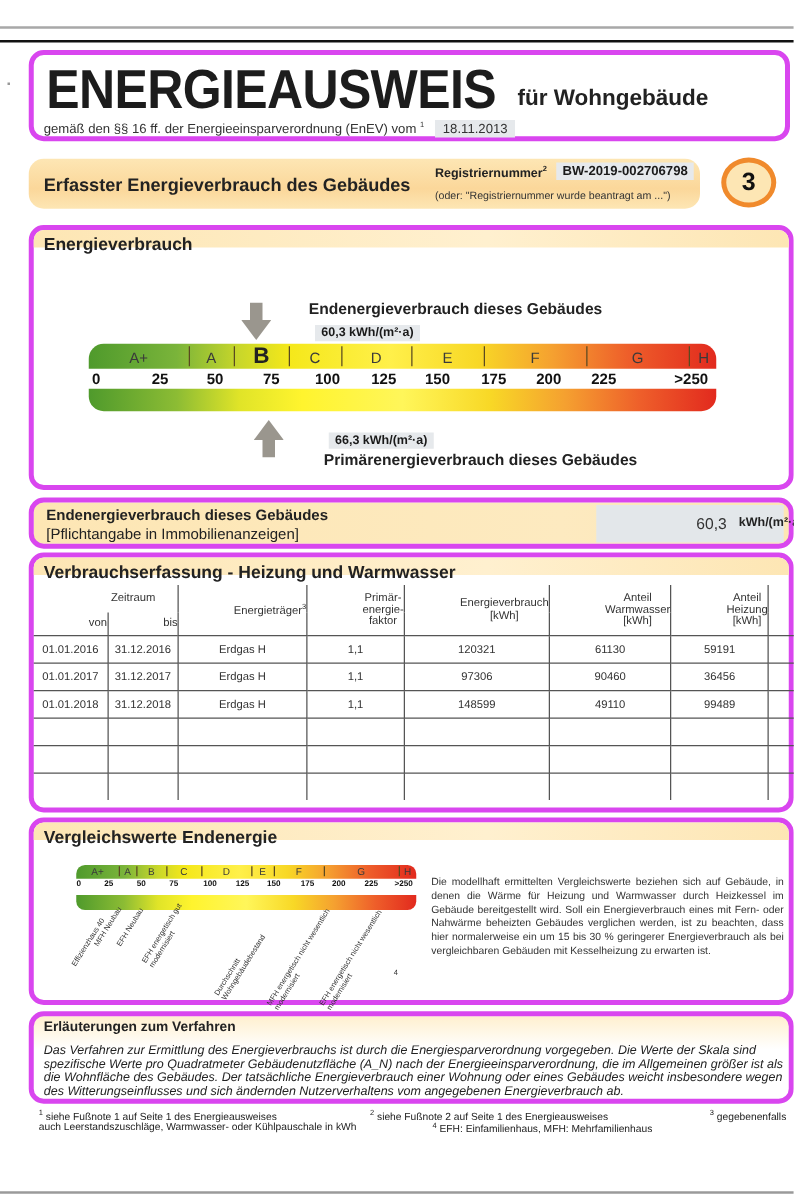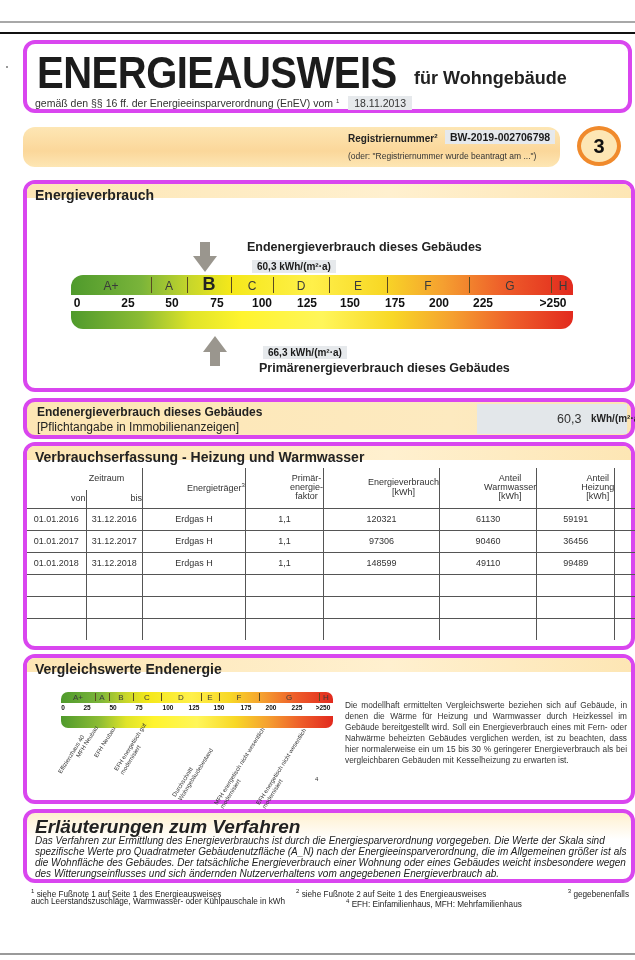--- a/index.html
+++ b/index.html
@@ -75,21 +75,21 @@
   table.vt td { height: 22px; }
 
   
   .vg { left: 23px; top: 654px; width: 612px; height: 150px; }
   .vg .note { position: absolute; left: 318px; top: 42px; width: 282px; font-size: 8.3px; line-height: 11px; color: #333; text-align: justify; }
   .refl { position: absolute; font-size: 6px; color: #333; transform: rotate(-58deg); transform-origin: left bottom; white-space: nowrap; line-height: 7px; }
   .fn4 { position: absolute; left: 288px; top: 118px; font-size: 6px; color: #333; }
 
   
   .er { left: 23px; top: 809px; width: 612px; height: 74px; background: linear-gradient(#fff0cf, #fff 40%); }
-  .er .t { position: absolute; left: 8px; top: 3px; font-size: 19px; font-weight: bold; color: #222; font-style: italic; }
+  .er .t { position: absolute; left: 8px; top: 3px; font-size: 11px; font-weight: bold; color: #222; }
   .er .p { position: absolute; left: 8px; top: 22px; width: 594px; font-size: 10px; line-height: 11px; color: #222; font-style: italic; }
 
   .foot { position: absolute; left: 31px; top: 887px; width: 600px; font-size: 8.2px; line-height: 9.5px; color: #222; }
   .foot .f1 { position: absolute; left: 0; top: 0; }
   .foot .f2 { position: absolute; left: 265px; top: 0; }
   .foot .f3 { position: absolute; right: 2px; top: 0; }
   .foot .f4 { position: absolute; left: 0; top: 10px; }
   .foot .f5 { position: absolute; left: 315px; top: 10px; }
   sup { font-size: 6px; vertical-align: super; }
 </style>
@@ -104,20 +104,21 @@
   <div class="big">ENERGIEAUSWEIS</div>
   <div class="sub">für Wohngebäude</div>
   <div class="law">
     <span>gemäß den §§ 16 ff. der Energieeinsparverordnung (EnEV) vom</span>
     <sup>1</sup>
     <span class="date">18.11.2013</span>
   </div>
 </div>
 
 <div class="erf">
+  <div class="t">Erfasster Energieverbrauch des Gebäudes</div>
   <div class="reg">
     <span>Registriernummer</span><sup>2</sup>
   </div>
   <div class="regval">BW-2019-002706798</div>
   <div class="hint">(oder: "Registriernummer wurde beantragt am ...")</div>
 </div>
 <div class="pagecircle">3</div>
 
 <div class="box ev">
   <div class="sechead">

